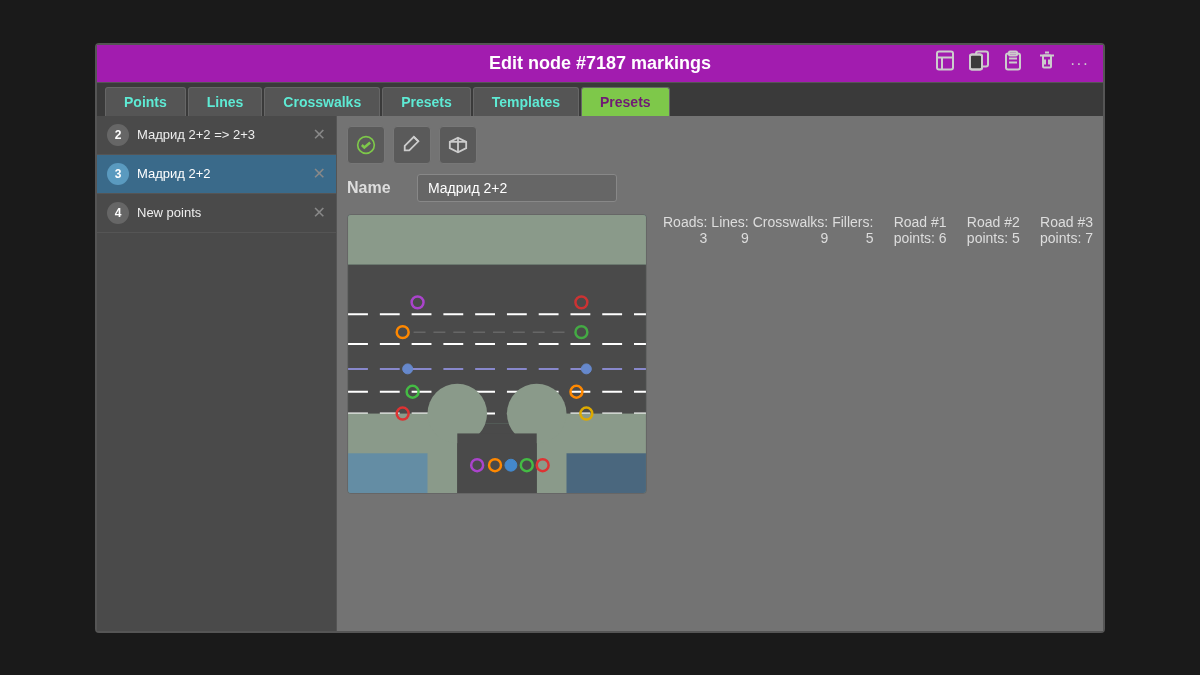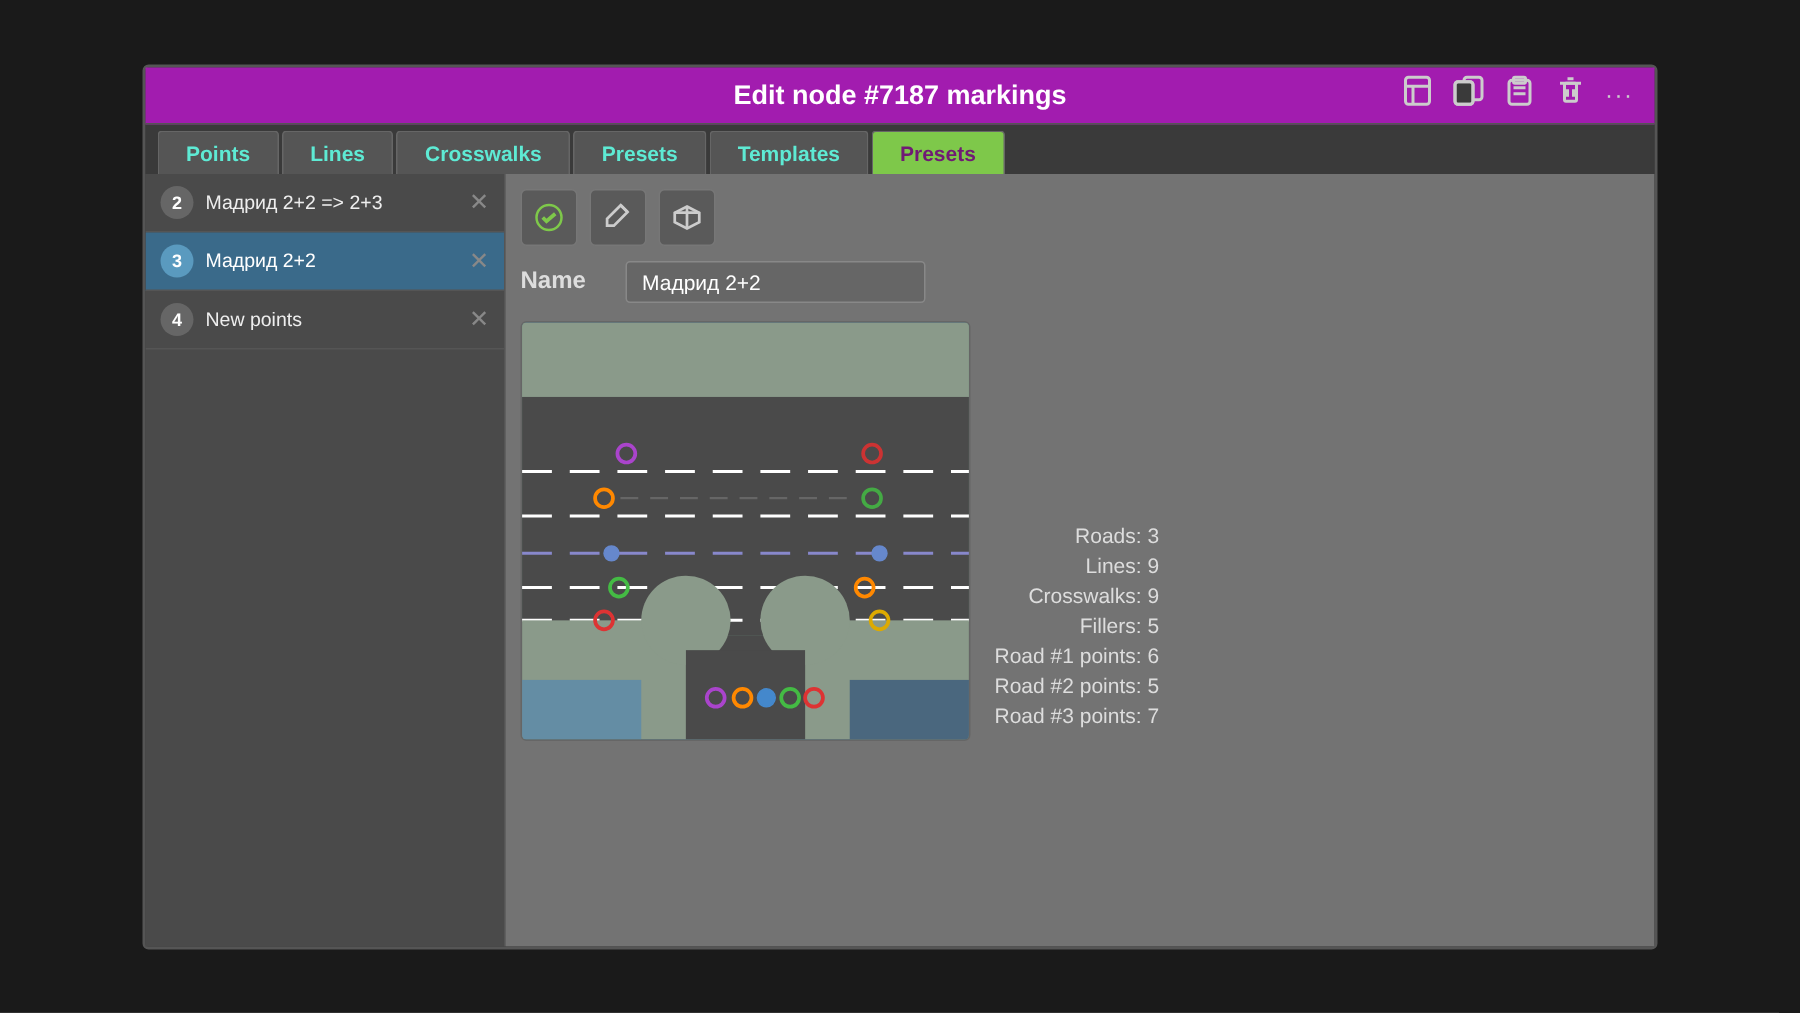--- a/index.html
+++ b/index.html
@@ -187,21 +187,21 @@
       height: 280px;
       background: #5a7a8a;
       border: 1px solid #666;
       border-radius: 4px;
       overflow: hidden;
       position: relative;
       flex-shrink: 0;
     }
     .stats-panel {
       display: flex;
-      flex-direction: column;
+      flex-direction: row;
       justify-content: center;
       color: #ddd;
       font-size: 14px;
       gap: 4px;
     }
     .stat-row {
       text-align: right;
     }
 
     

